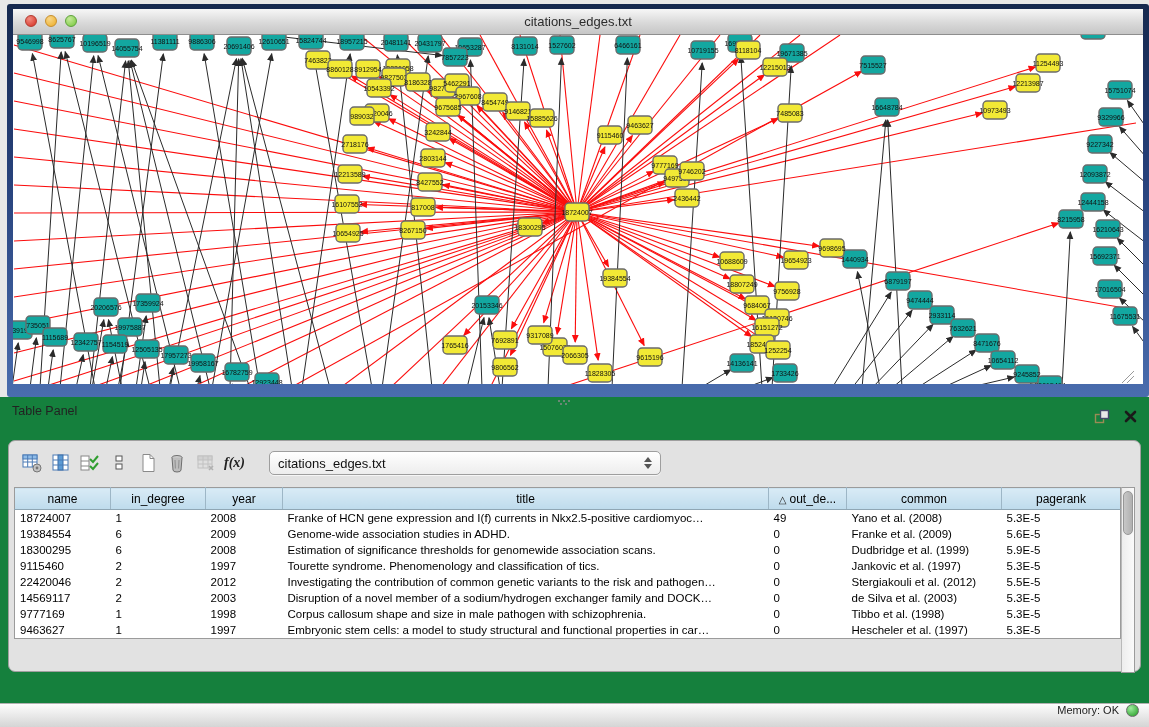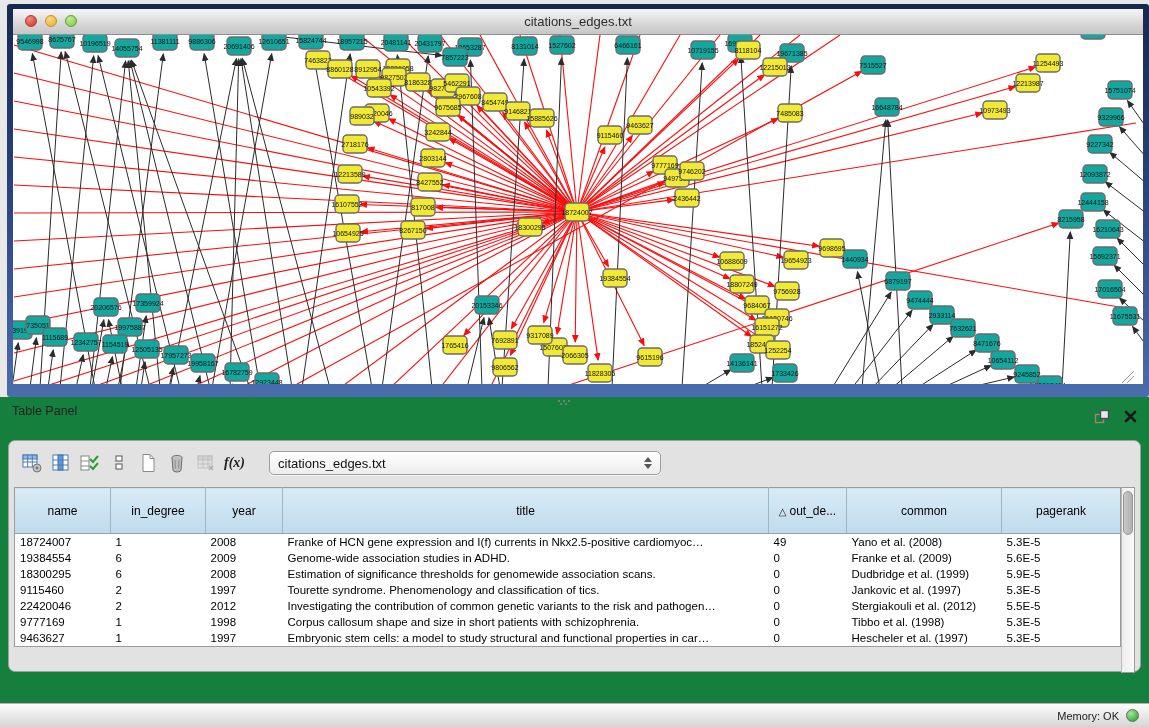--- a/index.html
+++ b/index.html
@@ -37,38 +37,38 @@
     background:linear-gradient(#ffffff,#ededed);display:flex;align-items:center;padding:0 8px;font-size:13px;color:#111;
     box-shadow:0 1px 0 rgba(255,255,255,.7)}
   .stepper{margin-left:auto;display:flex;flex-direction:column;gap:2px}
   .stepper b{width:0;height:0;border-left:4px solid transparent;border-right:4px solid transparent}
   .stepper b.up{border-bottom:5px solid #555}
   .stepper b.down{border-top:5px solid #555}
 
   .tablewrap{position:absolute;left:5px;top:46px;bottom:1px;right:5px;display:flex}
   table{border-collapse:collapse;table-layout:fixed;width:1106px;background:#fff;border:1px solid #9b9b9b;align-self:flex-start}
   th{background:linear-gradient(#d9ebf6,#bedbec);border-right:1px solid #9db6c6;border-bottom:1px solid #8fa6b4;
-     font-weight:normal;font-size:12px;height:21px;text-align:center;color:#000;padding:12px 2px;overflow:hidden;white-space:nowrap}
+     font-weight:normal;font-size:12px;height:21px;text-align:center;color:#000;padding:0 2px;overflow:hidden;white-space:nowrap}
   th:last-child{border-right:none}
   td{font-size:11.5px;height:16px;padding:0 2px 0 5px;white-space:nowrap;overflow:hidden;color:#000;line-height:16px}
   .sort-glyph{font-size:10px;margin-right:3px;color:#222}
   .vscroll{width:15px;height:186px;box-sizing:border-box;background:linear-gradient(90deg,#ededed,#fafafa);
     border:1px solid #9b9b9b;border-left:1px solid #b9b9b9;position:relative}
   .vthumb{position:absolute;left:1px;right:1px;top:3px;height:42px;background:linear-gradient(90deg,#c7c7c7,#b0b0b0);
     border:1px solid #979797;border-radius:7px}
 
   .segmented{position:absolute;left:50%;top:278px;transform:translateX(-50%);display:flex;height:20px;
     border:1px solid #8f8f8f;border-radius:5px;overflow:hidden;background:#fff;box-shadow:0 1px 1px rgba(0,0,0,.18)}
   .seg{padding:1px 13px;font-size:12.5px;line-height:17px;color:#111;border-left:1px solid #bdbdbd}
   .seg:first-child{border-left:none}
   .seg.active{background:linear-gradient(#9b9b9b,#7e7e7e);color:#f1f1f1;border-left:none}
 
   
   #status-bar{position:absolute;left:0;bottom:0;width:1149px;height:24px;box-sizing:border-box;
-    background:linear-gradient(#fdfdfd,#d5d5d5);border-top:1px solid #b1b1b1;display:flex;align-items:center;
+    background:linear-gradient(#fdfdfd,#d5d5d5);border-top:1px solid #b1b1b1;display:flex;align-items:flex-start;
     justify-content:flex-end;padding-right:10px;font-size:11px;color:#222}
   .memdot{width:13px;height:13px;border-radius:50%;margin-left:7px;box-sizing:border-box;
     background:radial-gradient(circle at 35% 30%,#9dec9d,#3fae3f 75%);border:1px solid #6a6a6a}
 </style>
 </head>
 <body>
 
 <div>
 
   <div id="net-frame">
@@ -870,24 +870,33 @@
               <tr>
                 <td>22420046</td>
                 <td>2</td>
                 <td>2012</td>
                 <td>Investigating the contribution of common genetic variants to the risk and pathogen…</td>
                 <td>0</td>
                 <td>Stergiakouli et al. (2012)</td>
                 <td>5.5E-5</td>
               </tr>
               <tr>
+                <td>14569117</td>
+                <td>2</td>
+                <td>2003</td>
+                <td>Disruption of a novel member of a sodium/hydrogen exchanger family and DOCK…</td>
+                <td>0</td>
+                <td>de Silva et al. (2003)</td>
+                <td>5.3E-5</td>
+              </tr>
+              <tr>
                 <td>9777169</td>
                 <td>1</td>
                 <td>1998</td>
-                <td>Corpus callosum shape and size in short patients with schizophrenia.</td>
+                <td>Corpus callosum shape and size in male pathogen with schizophrenia.</td>
                 <td>0</td>
                 <td>Tibbo et al. (1998)</td>
                 <td>5.3E-5</td>
               </tr>
               <tr>
                 <td>9463627</td>
                 <td>1</td>
                 <td>1997</td>
                 <td>Embryonic stem cells: a model to study structural and functional properties in car…</td>
                 <td>0</td>

